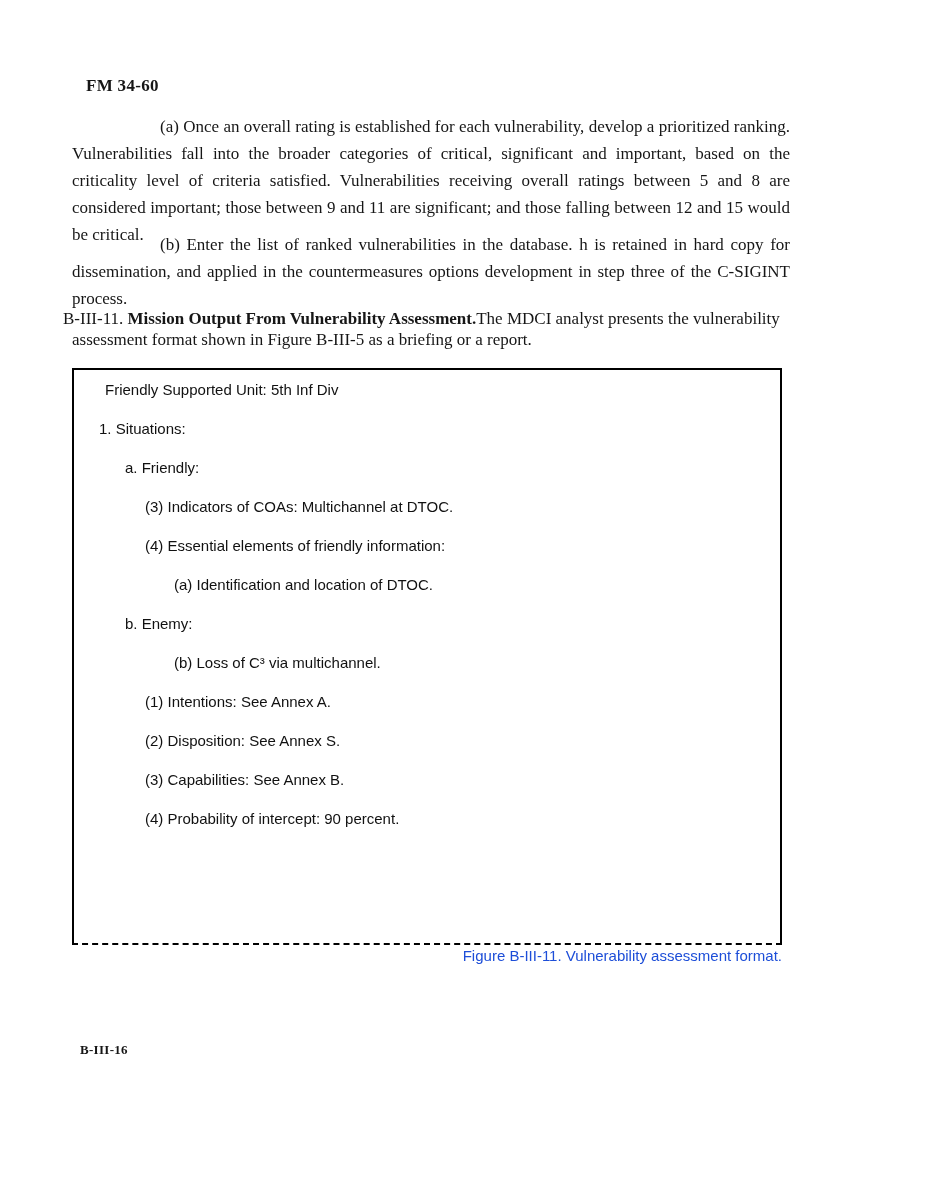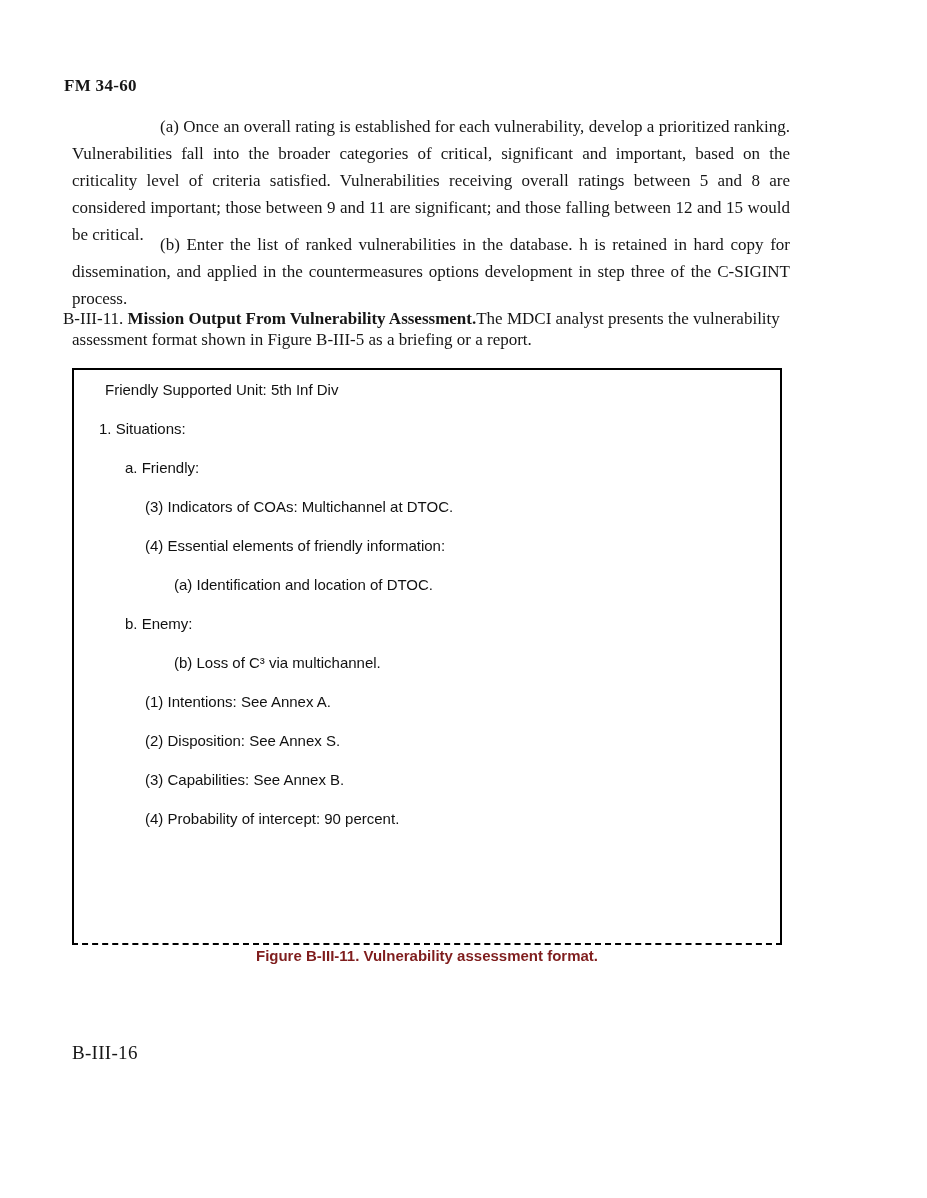--- a/index.html
+++ b/index.html
@@ -12,21 +12,21 @@
   }
   .page {
     position: absolute;
     inset: 0;
     background: #ffffff;
     font-family: "Liberation Serif", serif;
     color: #161616;
   }
   .hdr {
     position: absolute;
-    left: 64px;
+    left: 86px;
     top: 76px;
     font-size: 17px;
     font-weight: bold;
     letter-spacing: 0.3px;
   }
   .para {
     position: absolute;
     left: 72px;
     width: 718px;
     margin: 0;
@@ -71,32 +71,33 @@
   .ind-unit { margin-left: 31px; }
   .ind-1 { margin-left: 25px; }
   .ind-2 { margin-left: 51px; }
   .ind-3 { margin-left: 71px; }
   .ind-4 { margin-left: 100px; }
   .caption {
     position: absolute;
     left: 72px;
     top: 947px;
     width: 710px;
-    text-align: center;
+    text-align: right;
     font-family: "Liberation Sans", "DejaVu Sans", sans-serif;
     font-size: 15px;
-    font-weight: bold;
-    color: #7f1d1d;
+    font-weight: normal;
+    color: #1d4ed8;
   }
   .footer {
     position: absolute;
-    left: 72px;
+    left: 80px;
     top: 1042px;
-    font-size: 19px;
+    font-size: 13px;
     letter-spacing: 0.3px;
+    font-weight: bold;
   }
 </style>
 </head>
 <body>
 
 <div class="page">
 
   <div class="hdr">FM 34-60</div>
 
   <p class="para para-a">(a) Once an overall rating is established for each vulnerability, develop a prioritized ranking. Vulnerabilities fall into the broader categories of critical, significant and important, based on the criticality level of criteria satisfied. Vulnerabilities receiving overall ratings between 5 and 8 are considered important; those between 9 and 11 are significant; and those falling between 12 and 15 would be critical.</p>

